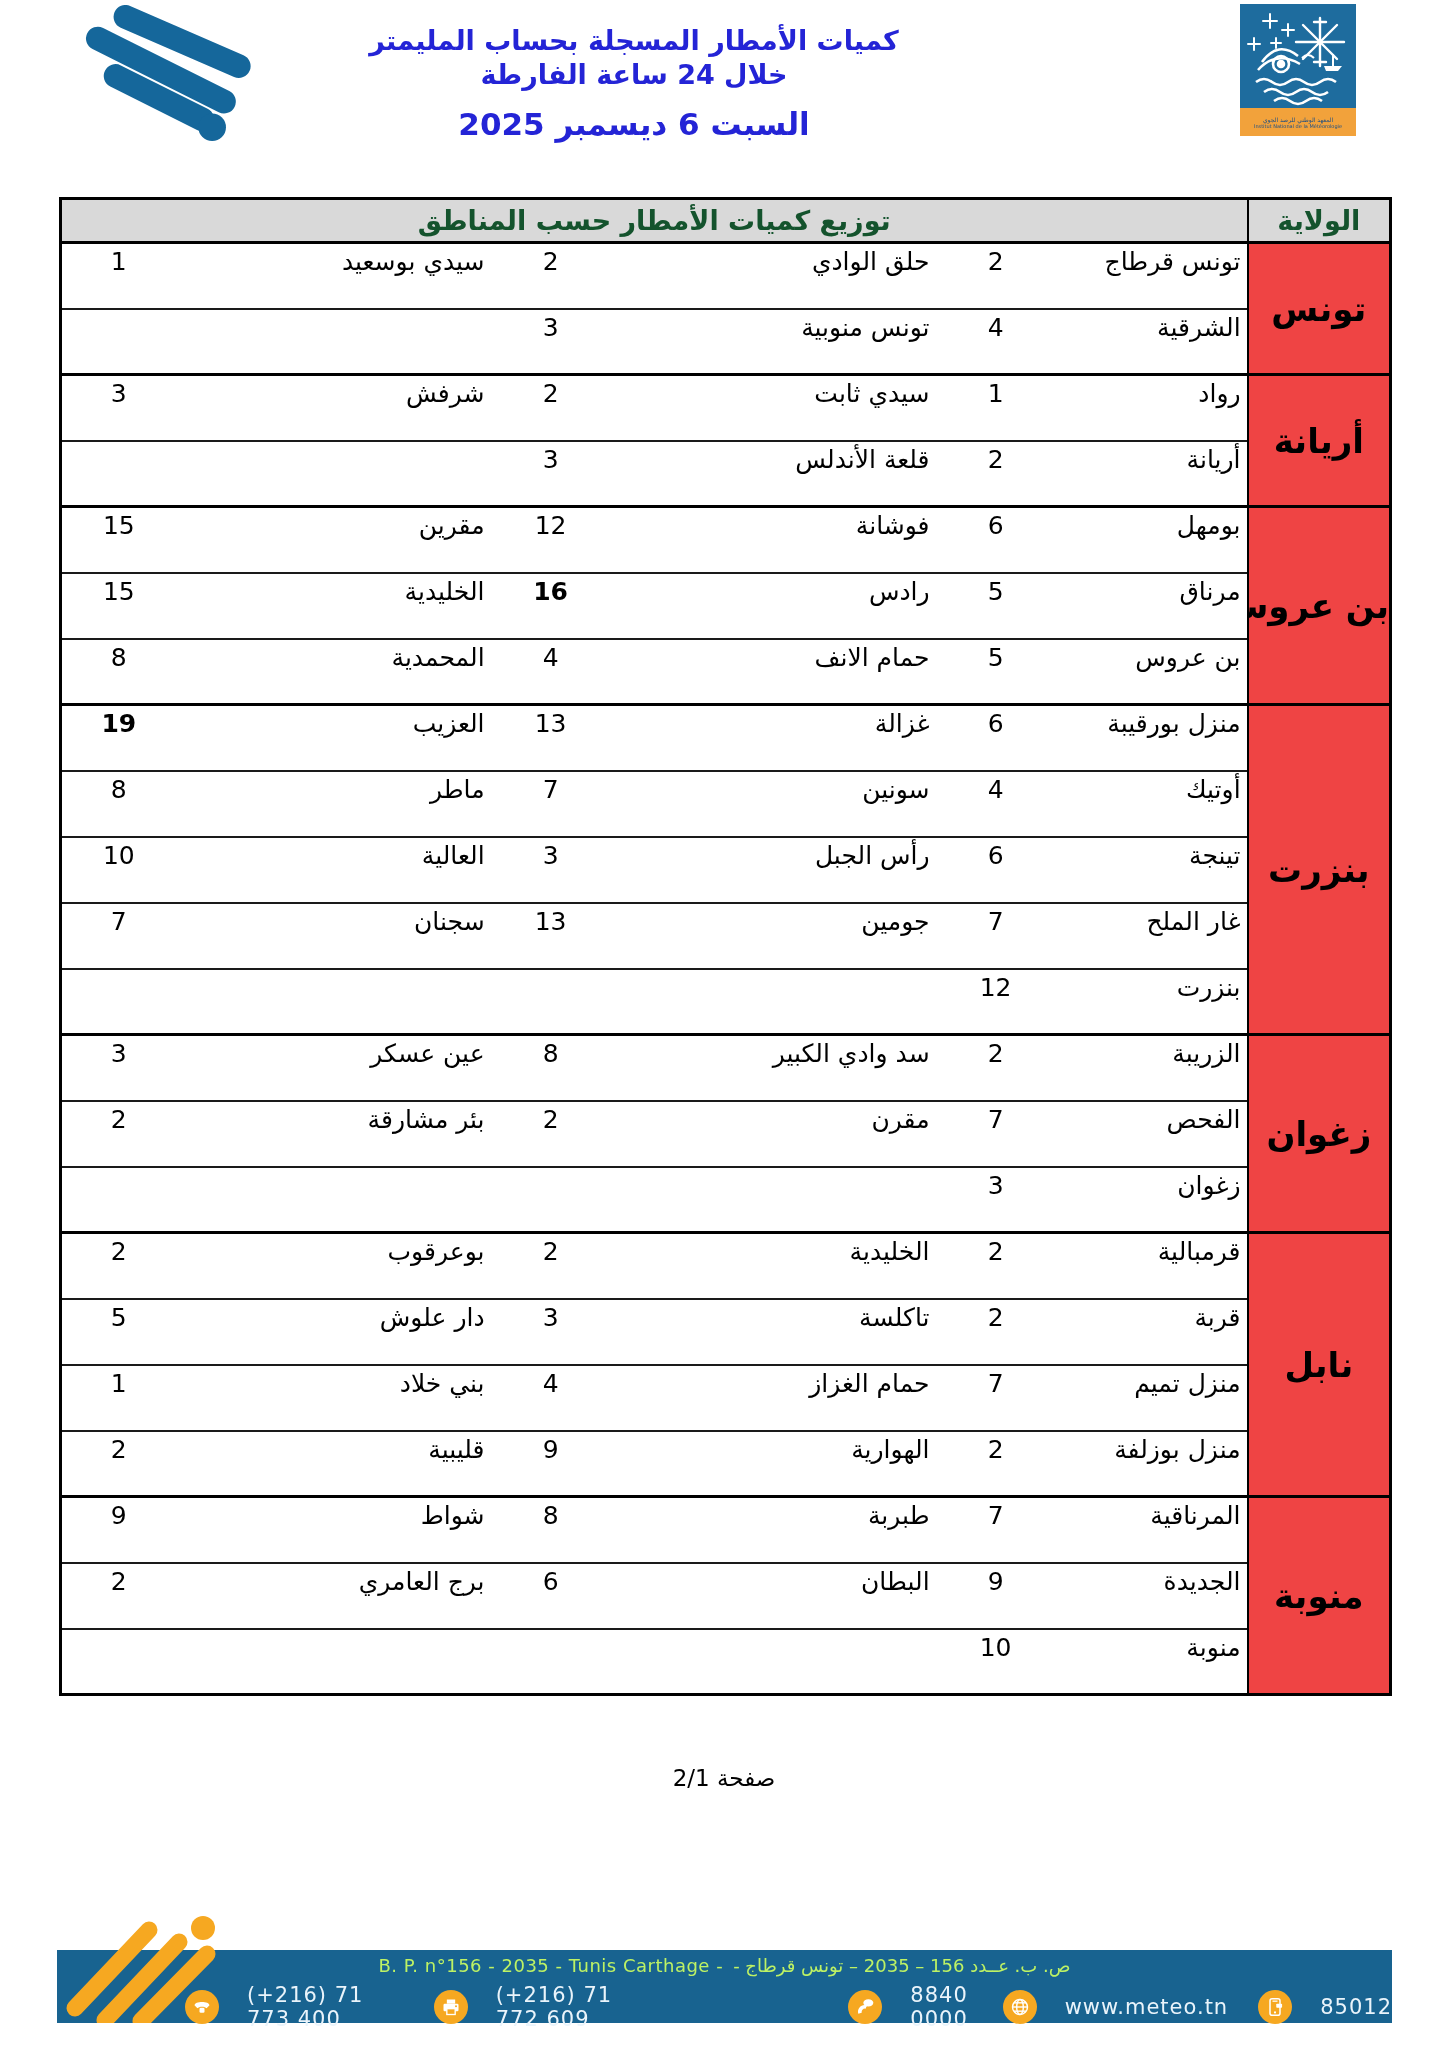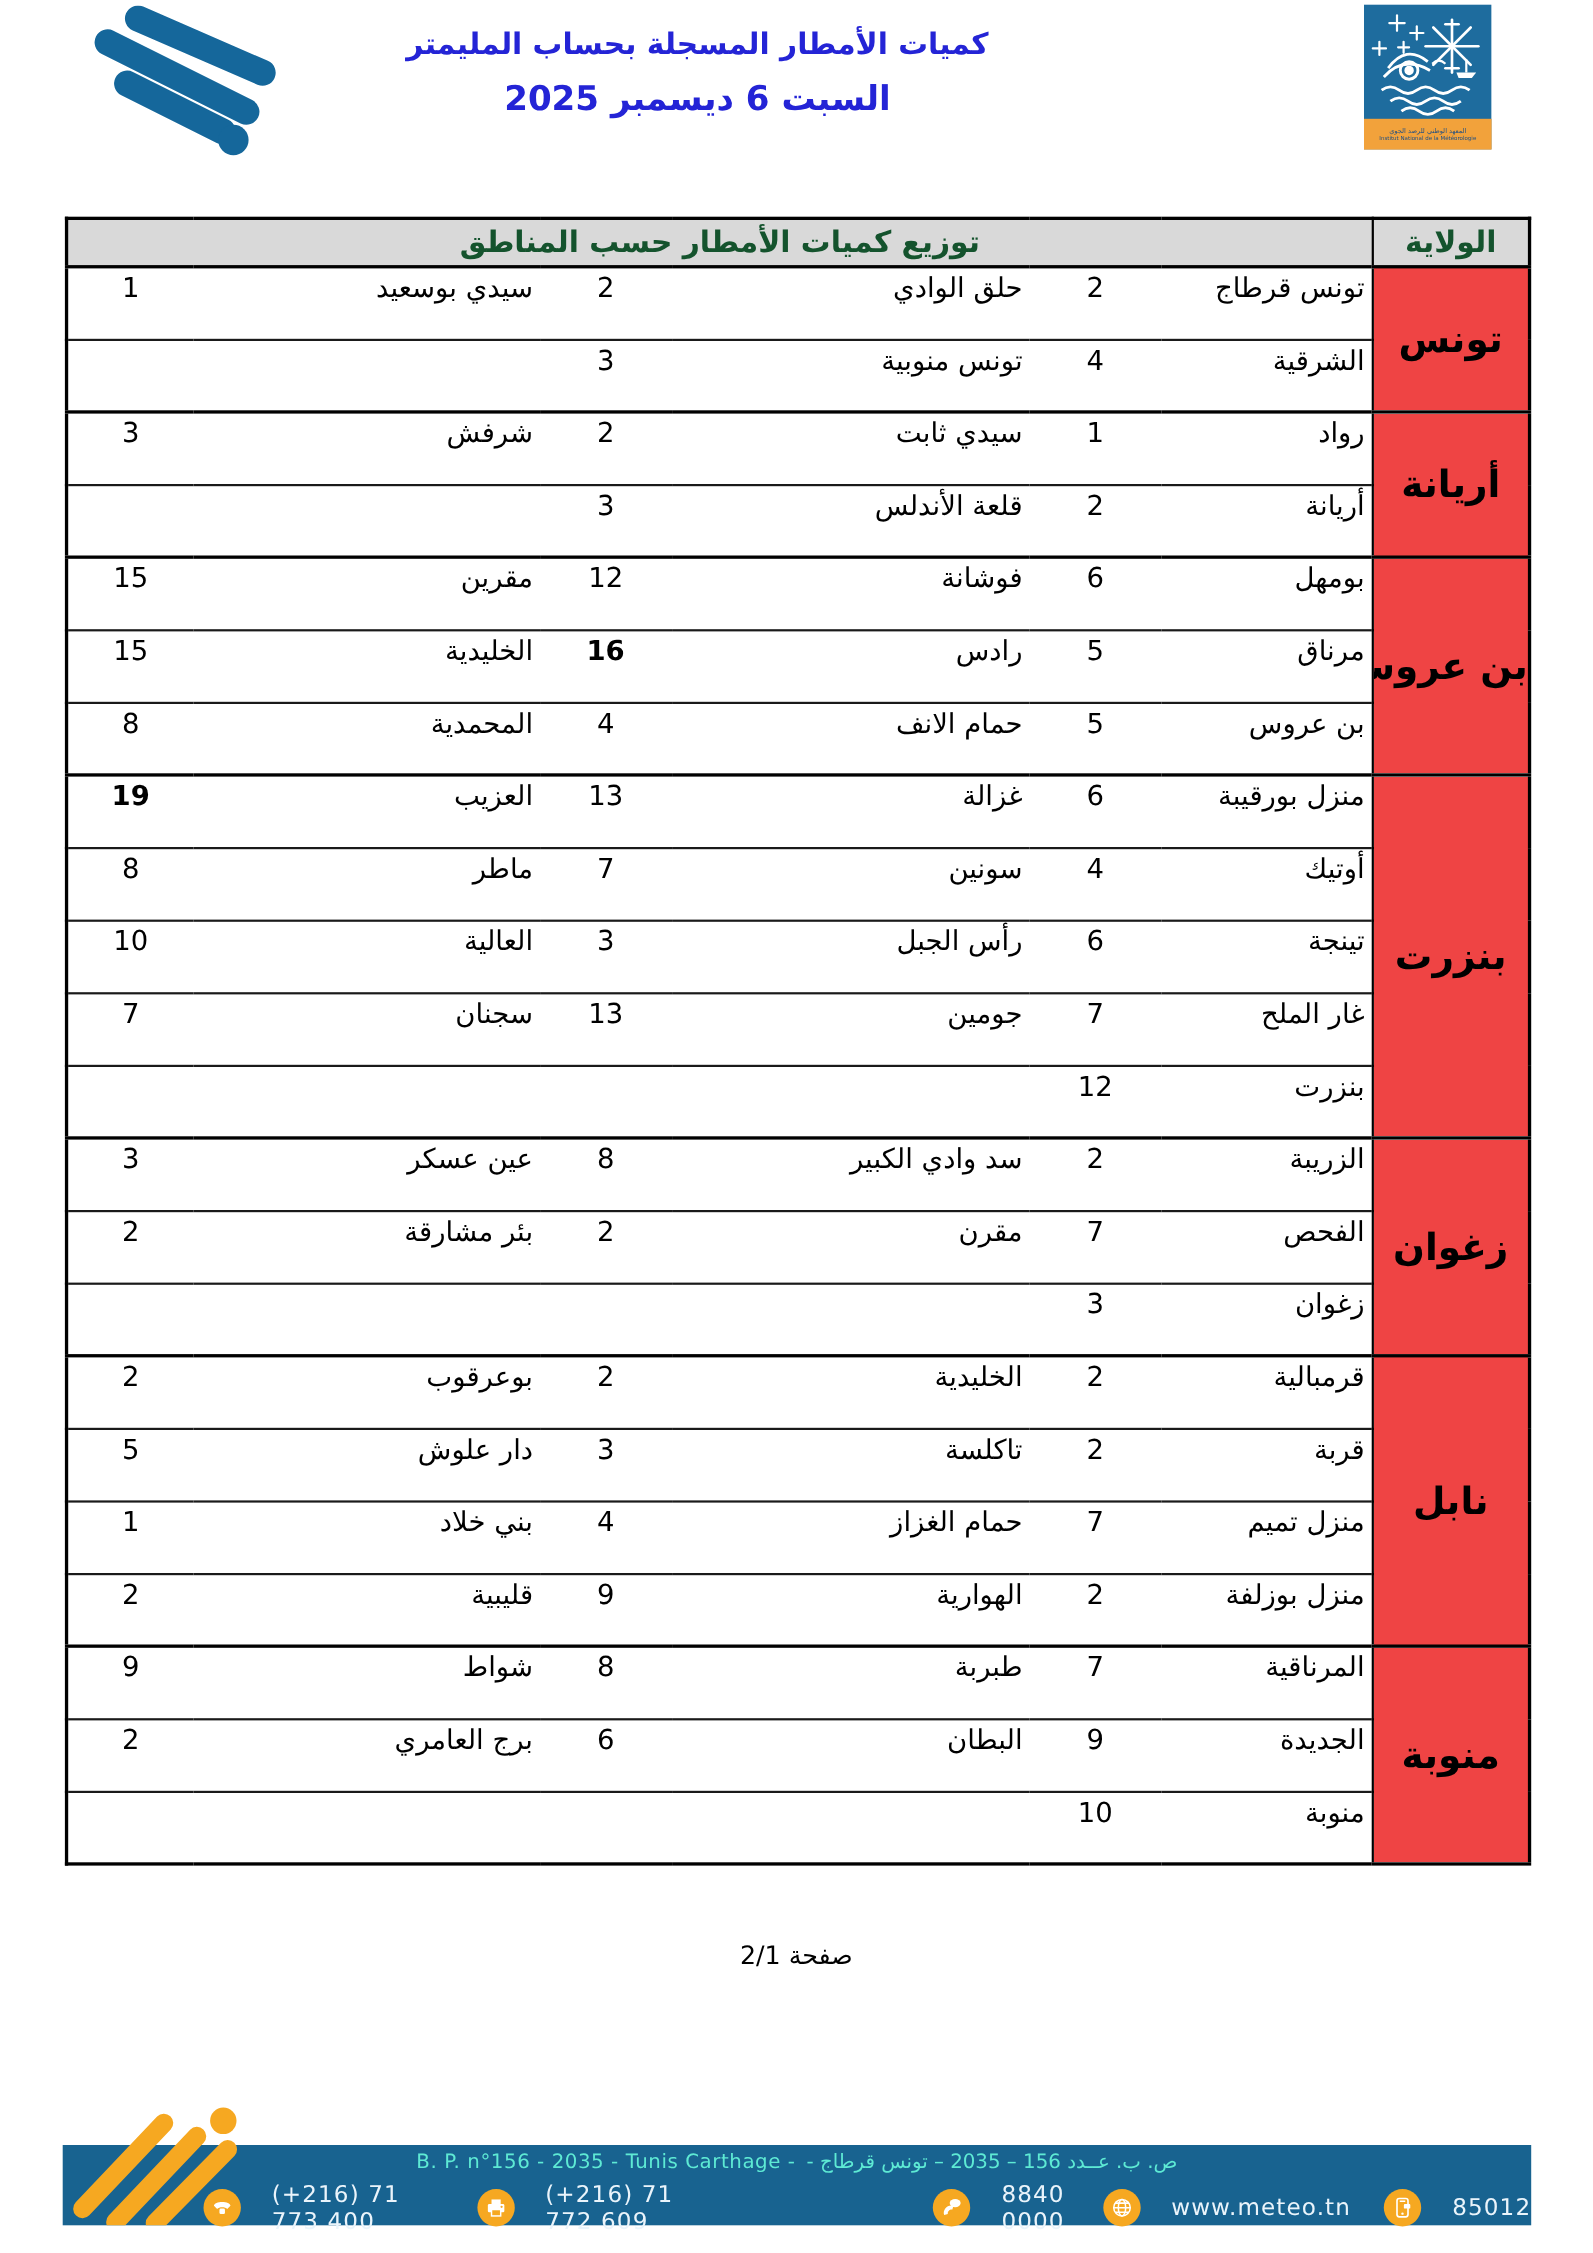--- a/index.html
+++ b/index.html
@@ -42,21 +42,21 @@
   tr.group-start td { border-top:3px solid #000; }
 
   
   .page-num { position:absolute; top:1765px; left:0; width:100%; text-align:center;
               font-size:23px; color:#000; direction:rtl; }
 
   .footer-bar { position:absolute; left:57px; top:1950px; width:1335px; height:73px;
                 background:#186390; }
   .footer-stripes { position:absolute; left:57px; top:1908px; width:330px; height:115px; }
   .footer-address { position:absolute; top:5px; left:0; width:100%; display:flex;
-                    justify-content:center; gap:10px; color:#5eead4; font-size:18px; letter-spacing:.5px; }
+                    justify-content:center; gap:10px; color:#bef264; font-size:18px; letter-spacing:.5px; }
   .footer-items { position:absolute; left:128px; top:33px; display:flex; align-items:center; }
   .f-item { display:flex; align-items:center; gap:28px; color:#EAF4FB; font-size:21px; letter-spacing:1px; }
   .f-item:nth-child(2) { margin-left:54px; }
   .f-item:nth-child(3) { margin-left:220px; }
   .f-item:nth-child(4) { margin-left:26px; }
   .f-item:nth-child(5) { margin-left:30px; }
   .f-icon { width:34px; height:34px; border-radius:50%; background:#F6A821;
             display:flex; align-items:center; justify-content:center; flex:0 0 auto; }
 </style>
 </head>
@@ -66,20 +66,21 @@
   <g stroke="#15679B" stroke-width="24" stroke-linecap="round" fill="none">
     <line x1="70" y1="12" x2="185" y2="62"></line>
     <line x1="42" y1="34" x2="170" y2="98"></line>
     <line x1="60" y1="72" x2="148" y2="116"></line>
   </g>
   <circle cx="158" cy="124" r="14" fill="#15679B"></circle>
 </svg>
 
 <div class="title-block">
   <div class="title-line">كميات الأمطار المسجلة بحساب المليمتر</div>
+  <div class="title-line">خلال 24 ساعة الفارطة</div>
   <div class="date-line">السبت 6 ديسمبر 2025</div>
 </div>
 
 <div class="logo-inm">
   <svg width="116" height="132" viewBox="0 0 116 132">
     <rect x="0" y="0" width="116" height="132" fill="#1E6C9E"></rect>
 
     <g stroke="#ffffff" stroke-width="2.4" stroke-linecap="round">
       <line x1="80" y1="14" x2="80" y2="62"></line>
         <line x1="56" y1="38" x2="104" y2="38"></line>

